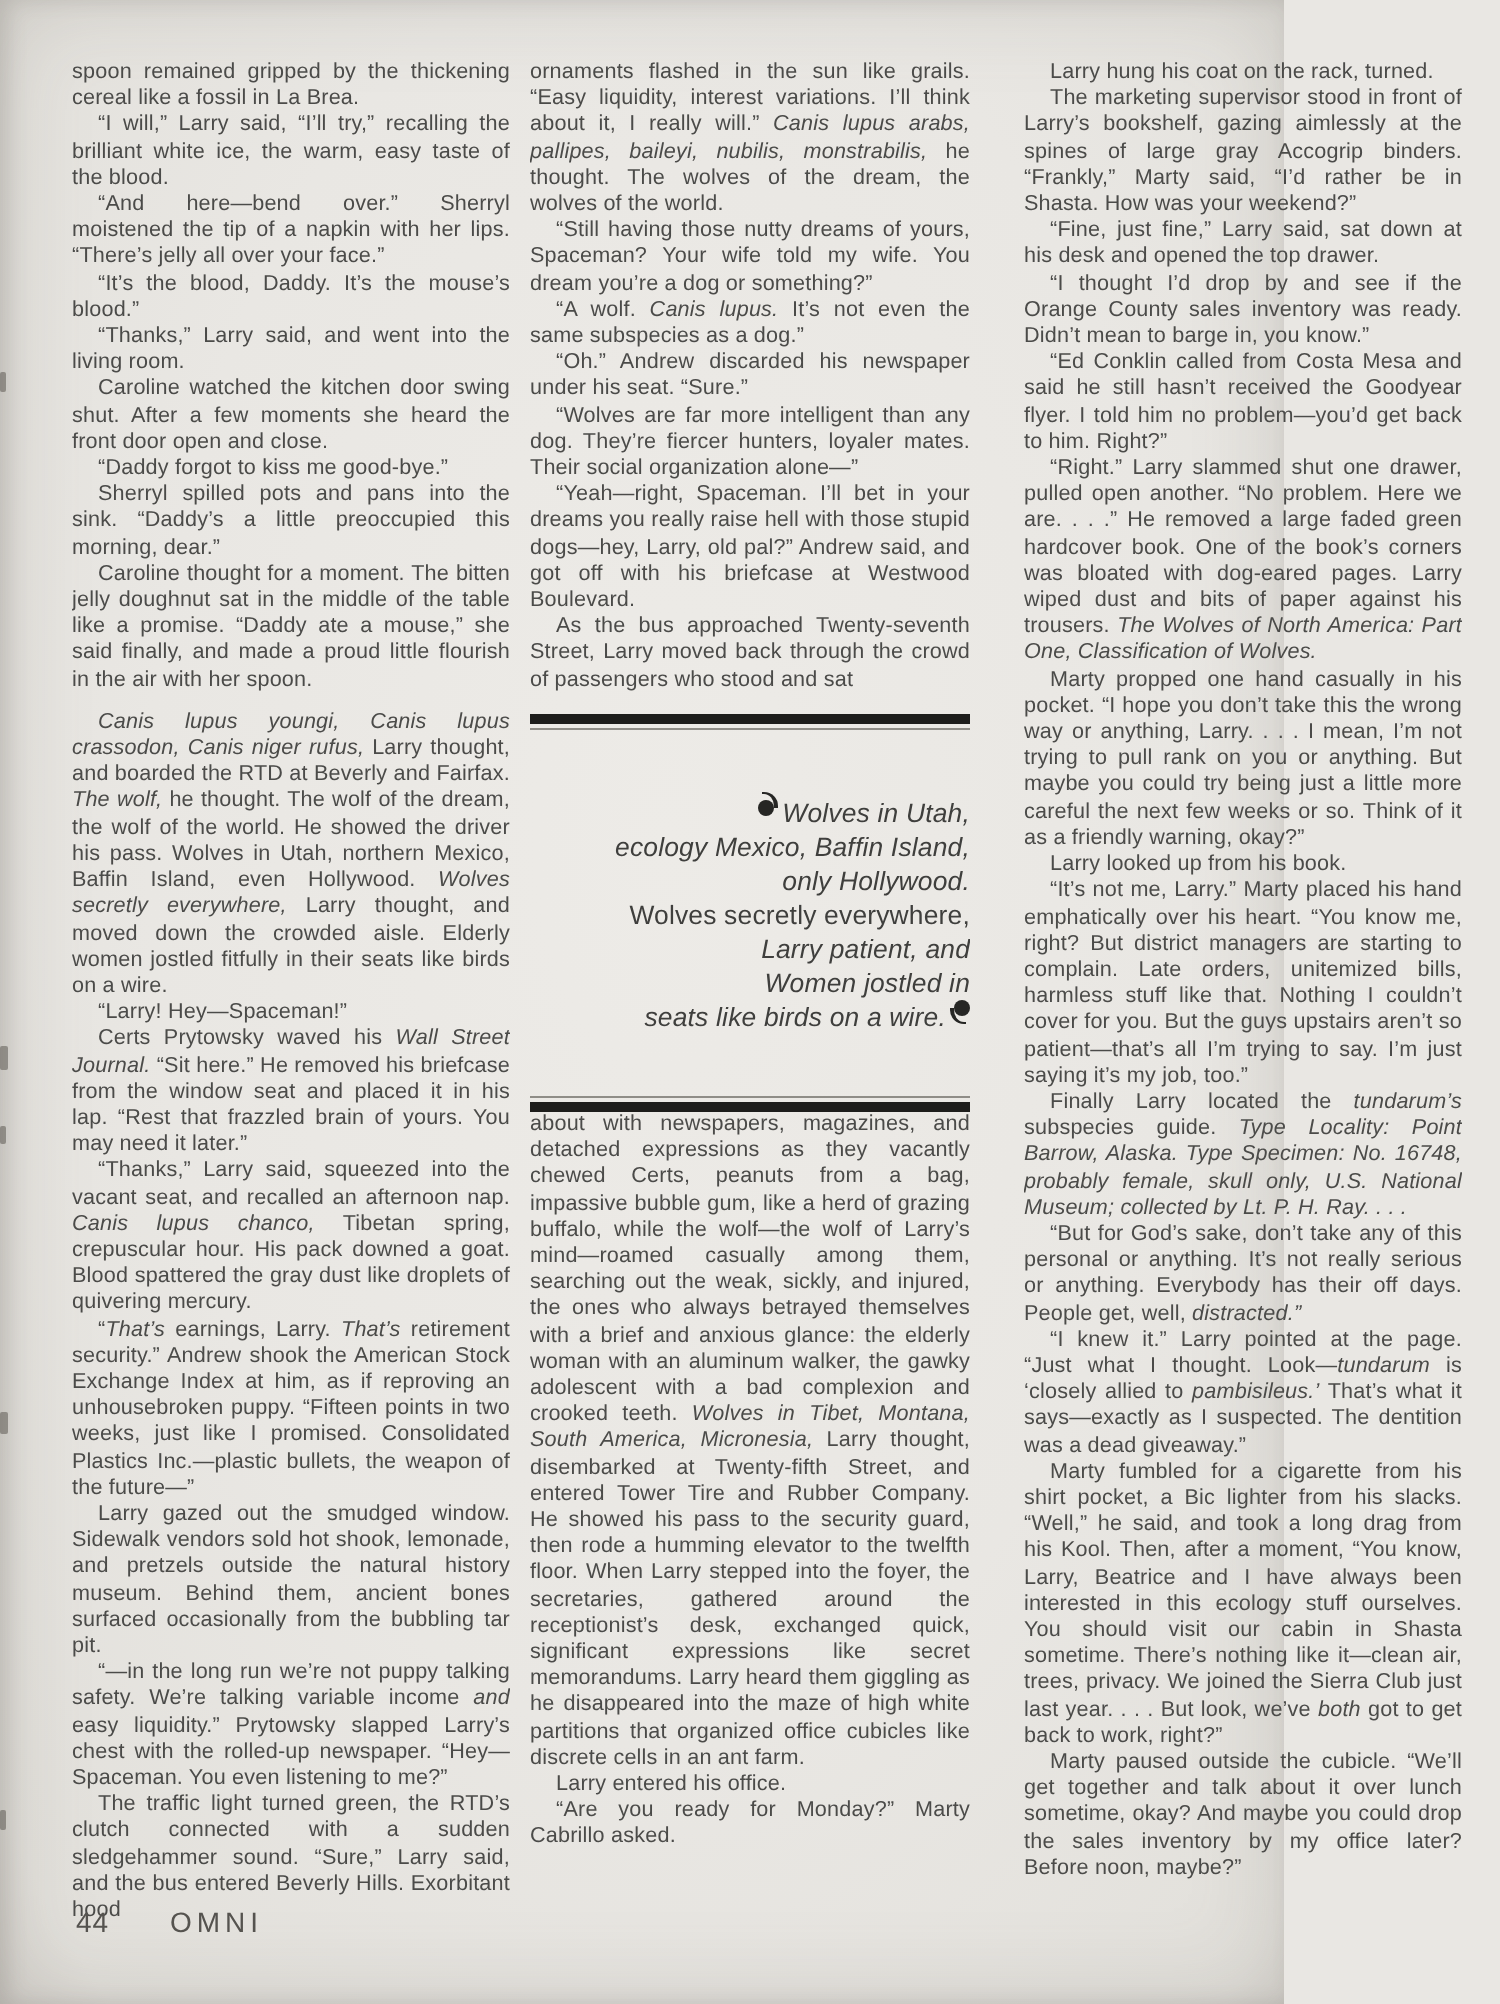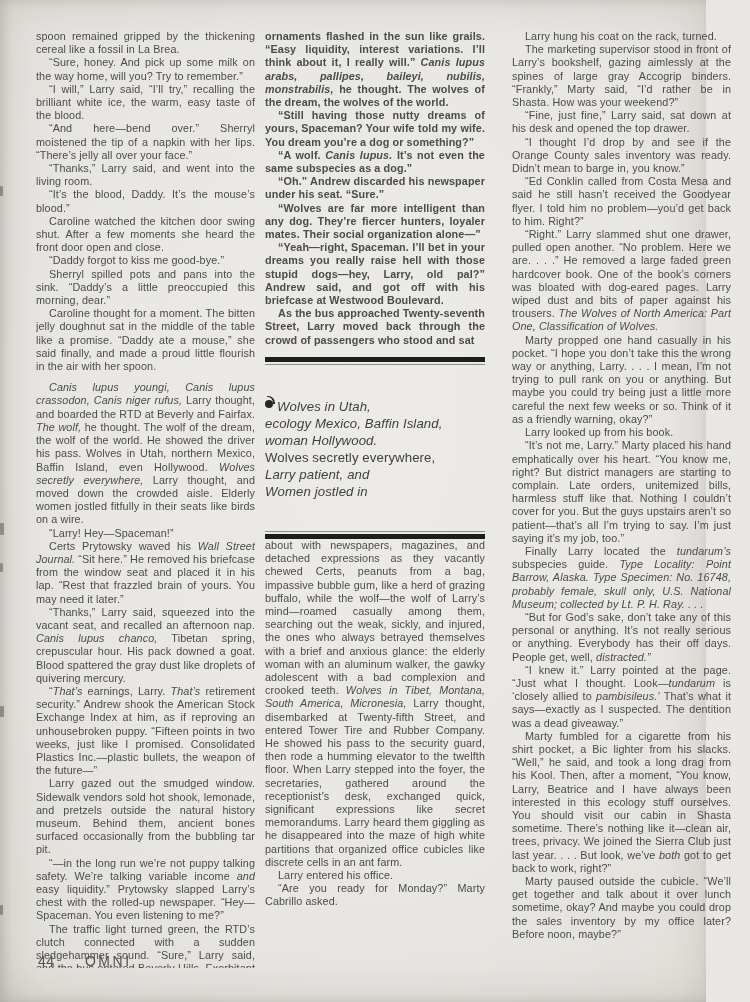--- a/index.html
+++ b/index.html
@@ -2,47 +2,47 @@
 <html style="--paper: #e9e7e3; --ink: #4b4b49; --rule: #1d1d1b;"><head>
 <meta charset="utf-8">
 <style>
   html,body{margin:0;padding:0;}
   body{
     width:750px;height:1002px;overflow:hidden;
     background:var(--paper,#e9e7e3);
     font-family:"Liberation Sans","DejaVu Sans",sans-serif;
   }
   .page{
-    position:relative;width:706px;height:1002px;
+    position:relative;width:642px;height:1002px;
     background:
       radial-gradient(ellipse at 52% 42%, #edebe7 0%, #e9e7e3 55%, #e2e0db 92%, #d9d6d1 100%);
     box-shadow:inset 0 0 46px rgba(110,105,95,.22), inset 4px 0 10px rgba(90,85,78,.18);
   }
   .edge-mark{position:absolute;left:0;background:rgba(70,66,60,.45);border-radius:1px;}
   .col{
     position:absolute;top:30px;
     color:var(--ink,#4b4b49);
     font-size:10.8px;line-height:13.2px;
     text-align:justify;overflow:hidden;
     letter-spacing:.1px;
   }
   .col p.para{margin:0;text-indent:13px;}
   .col p.para.noindent{text-indent:0;}
   .col p.para.gap{margin-top:8px;}
   .col-1{left:36px;width:219px;height:938px;}
   .col-2{left:265px;width:220px;height:945px;}
   .col-3{left:512px;width:219px;height:948px;}
-  .col2-top{height:327px;overflow:hidden;font-weight:bold;}
+  .col2-top{height:327px;overflow:hidden;}
   .rule{width:100%;}
   .rule .bar{height:5px;background:var(--rule,#1d1d1b);}
   .rule .thin{height:1px;background:#8f8d87;margin-top:2px;}
   .rule.bottom .thin{margin-top:0;margin-bottom:2px;}
   .pq-lines{
     margin:33px 0 31px;
-    text-align:left;
+    text-align:right;
     font-size:13.2px;line-height:17px;
     color:#3f3f3d;
   }
   .pq-lines .pq-line{white-space:nowrap;}
   .pq-lines span.it{font-style:italic;}
   .col span.it{font-style:italic;}
   .qmark{
     display:inline-block;position:relative;
     width:8px;height:8px;background:#262624;border-radius:50%;
     vertical-align:baseline;
@@ -73,25 +73,24 @@
 <div class="page">
 
   <div class="edge-mark" style="top:186px;width:3px;height:10px;"></div>
   <div class="edge-mark" style="top:523px;width:4px;height:12px;"></div>
   <div class="edge-mark" style="top:563px;width:3px;height:9px;"></div>
   <div class="edge-mark" style="top:706px;width:4px;height:11px;"></div>
   <div class="edge-mark" style="top:905px;width:3px;height:10px;"></div>
 
   <div class="col col-1">
       <p class="para noindent"><span>spoon remained gripped by the thickening cereal like a fossil in La Brea.</span></p>
-      <p class="para"><span>“Sure, honey. And pick up some milk on the way home, will you? Try to remember.”</span></p>
       <p class="para"><span>“I will,” Larry said, “I’ll try,” recalling the brilliant white ice, the warm, easy taste of the blood.</span></p>
       <p class="para"><span>“And here—bend over.” Sherryl moistened the tip of a napkin with her lips. “There’s jelly all over your face.”</span></p>
+      <p class="para"><span>“It’s the blood, Daddy. It’s the mouse’s blood.”</span></p>
       <p class="para"><span>“Thanks,” Larry said, and went into the living room.</span></p>
-      <p class="para"><span>“It’s the blood, Daddy. It’s the mouse’s blood.”</span></p>
       <p class="para"><span>Caroline watched the kitchen door swing shut. After a few moments she heard the front door open and close.</span></p>
       <p class="para"><span>“Daddy forgot to kiss me good-bye.”</span></p>
       <p class="para"><span>Sherryl spilled pots and pans into the sink. “Daddy’s a little preoccupied this morning, dear.”</span></p>
       <p class="para"><span>Caroline thought for a moment. The bitten jelly doughnut sat in the middle of the table like a promise. “Daddy ate a mouse,” she said finally, and made a proud little flourish in the air with her spoon.</span></p>
       <p class="para gap"><span class="it">Canis lupus youngi, Canis lupus crassodon, Canis niger rufus,</span><span> Larry thought, and boarded the RTD at Beverly and Fairfax. </span><span class="it">The wolf,</span><span> he thought. The wolf of the dream, the wolf of the world. He showed the driver his pass. Wolves in Utah, northern Mexico, Baffin Island, even Hollywood. </span><span class="it">Wolves secretly everywhere,</span><span> Larry thought, and moved down the crowded aisle. Elderly women jostled fitfully in their seats like birds on a wire.</span></p>
       <p class="para"><span>“Larry! Hey—Spaceman!”</span></p>
       <p class="para"><span>Certs Prytowsky waved his </span><span class="it">Wall Street Journal.</span><span> “Sit here.” He removed his briefcase from the window seat and placed it in his lap. “Rest that frazzled brain of yours. You may need it later.”</span></p>
       <p class="para"><span>“Thanks,” Larry said, squeezed into the vacant seat, and recalled an afternoon nap. </span><span class="it">Canis lupus chanco,</span><span> Tibetan spring, crepuscular hour. His pack downed a goat. Blood spattered the gray dust like droplets of quivering mercury.</span></p>
       <p class="para"><span>“</span><span class="it">That’s</span><span> earnings, Larry. </span><span class="it">That’s</span><span> retirement security.” Andrew shook the American Stock Exchange Index at him, as if reproving an unhousebroken puppy. “Fifteen points in two weeks, just like I promised. Consolidated Plastics Inc.—plastic bullets, the weapon of the future—”</span></p>
       <p class="para"><span>Larry gazed out the smudged window. Sidewalk vendors sold hot shook, lemonade, and pretzels outside the natural history museum. Behind them, ancient bones surfaced occasionally from the bubbling tar pit.</span></p>
@@ -110,24 +109,25 @@
         <p class="para"><span>As the bus approached Twenty-seventh Street, Larry moved back through the crowd of passengers who stood and sat</span></p>
       </div>
     <div class="pullquote-block">
       <div class="rule top">
         <div class="bar"></div>
           <div class="thin"></div>
       </div>
       <div class="pq-lines">
           <div class="pq-line"><span class="qmark open"></span><span class="it">Wolves in Utah,</span></div>
           <div class="pq-line"><span class="it">ecology Mexico, Baffin Island,</span></div>
-          <div class="pq-line"><span class="it">woman Hollywood.</span></div>
+          <div class="pq-line"><span class="it">only Hollywood.</span></div>
           <div class="pq-line"><span>Wolves secretly everywhere,</span></div>
           <div class="pq-line"><span class="it">Larry patient, and</span></div>
           <div class="pq-line"><span class="it">Women jostled in</span></div>
+          <div class="pq-line"><span class="it">seats like birds on a wire.</span><span class="qmark close"></span></div>
         </div>
       <div class="rule bottom">
         <div class="thin"></div>
           <div class="bar"></div>
       </div>
     </div>
     <div class="col2-bottom">
         <p class="para noindent"><span>about with newspapers, magazines, and detached expressions as they vacantly chewed Certs, peanuts from a bag, impassive bubble gum, like a herd of grazing buffalo, while the wolf—the wolf of Larry’s mind—roamed casually among them, searching out the weak, sickly, and injured, the ones who always betrayed themselves with a brief and anxious glance: the elderly woman with an aluminum walker, the gawky adolescent with a bad complexion and crooked teeth. </span><span class="it">Wolves in Tibet, Montana, South America, Micronesia,</span><span> Larry thought, disembarked at Twenty-fifth Street, and entered Tower Tire and Rubber Company. He showed his pass to the security guard, then rode a humming elevator to the twelfth floor. When Larry stepped into the foyer, the secretaries, gathered around the receptionist’s desk, exchanged quick, significant expressions like secret memorandums. Larry heard them giggling as he disappeared into the maze of high white partitions that organized office cubicles like discrete cells in an ant farm.</span></p>
         <p class="para"><span>Larry entered his office.</span></p>
         <p class="para"><span>“Are you ready for Monday?” Marty Cabrillo asked.</span></p>

